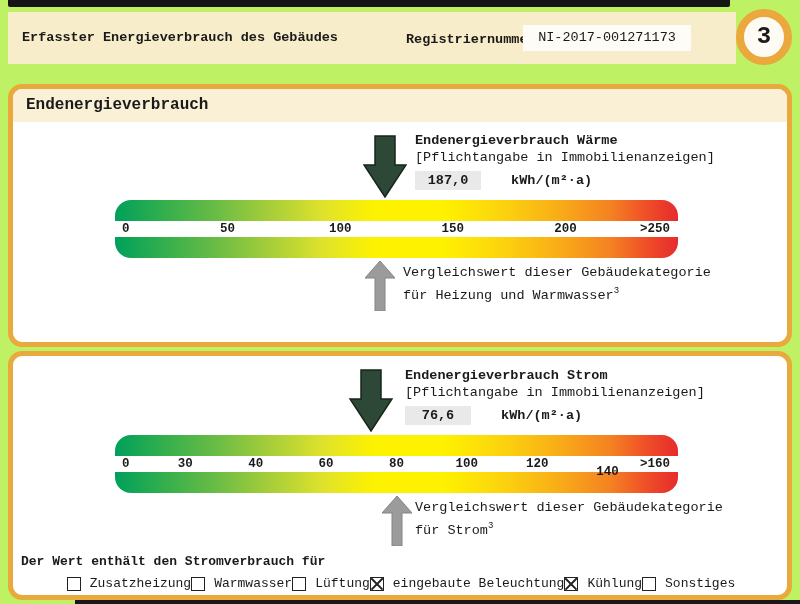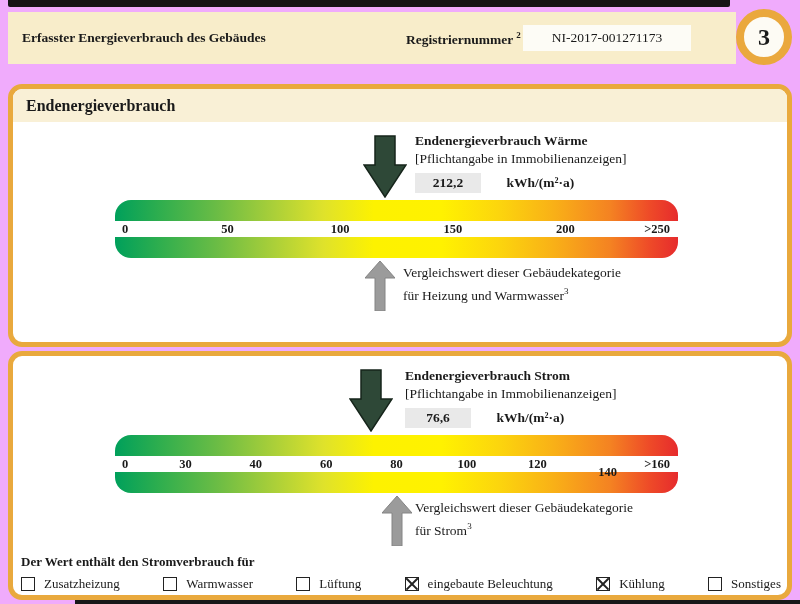--- a/index.html
+++ b/index.html
@@ -1,18 +1,18 @@
 <!DOCTYPE html>
 <html><head>
 <meta charset="utf-8">
 <style>
   html,body { margin:0; padding:0; background:#ffffff; }
   .page {
-    position:relative; width:800px; height:604px; background:#f0abfc;
-    font-family:Liberation Serif, serif; color:#1a1a1a; overflow:hidden;
+    position:relative; width:800px; height:604px; background:#bef264;
+    font-family:Liberation Mono, monospace; color:#1a1a1a; overflow:hidden;
   }
   sup { font-size:9px; }
 
   
   .scan-strip-top { position:absolute; left:8px; top:0; width:722px; height:7px; background:#141414; border-radius:0 0 2px 2px; }
   .scan-strip-bottom { position:absolute; left:75px; right:0; bottom:0; height:4px; background:#181818; z-index:6; }
 
   
   .header-bar { position:absolute; left:8px; top:12px; width:728px; height:52px; background:#f8edca; }
   .header-title { position:absolute; left:14px; top:18px; font-weight:bold; font-size:13.5px; }
@@ -63,21 +63,21 @@
   
   .cb-item { display:inline-flex; align-items:center; white-space:nowrap; cursor:default; }
   .cb-box { position:relative; display:inline-block; width:12px; height:12px; border:1.4px solid #222; margin-right:9px; flex:none; }
   .cb-box.checked::before, .cb-box.checked::after { content:""; position:absolute; left:-2px; top:5px; width:16px; height:1.6px; background:#222; }
   .cb-box.checked::before { transform:rotate(45deg); }
   .cb-box.checked::after  { transform:rotate(-45deg); }
   .cb-label { font-size:13px; }
 
   .warmwasser-cb { position:absolute; left:8px; top:226px; }
   .footer-label { position:absolute; left:8px; top:198px; font-weight:bold; font-size:13px; }
-  .footer-row { position:absolute; left:8px; top:220px; width:760px; display:flex; justify-content:space-between; align-items:center; }
+  .footer-row { position:absolute; left:8px; top:220px; width:760px; display:flex; justify-content:center; align-items:center; }
 </style>
 </head>
 <body>
 
 <div class="page">
 
   <div class="scan-strip-top"></div>
 
   <div class="header-bar">
     <span class="header-title">Erfasster Energieverbrauch des Gebäudes</span>
@@ -106,21 +106,21 @@
       </svg>
       <svg class="arrow-up" viewBox="0 0 30 50" style="left: 47%;">
         <path d="M15 0 L30 17 H20 V50 H10 V17 H0 Z" fill="#9b9b9b" stroke="#848484" stroke-width="1"></path>
       </svg>
     </div>
 
     <div class="caption">
       <div class="chart-title">Endenergieverbrauch Wärme</div>
       <div class="chart-subtitle">[Pflichtangabe in Immobilienanzeigen]</div>
       <div class="value-row">
-        <span class="value-box">212,2</span>
+        <span class="value-box">187,0</span>
         <span class="unit">kWh/(m²·a)</span>
       </div>
     </div>
 
     <div class="comparison-caption">
       <span>Vergleichswert dieser Gebäudekategorie</span><br>
       <span>für Heizung und Warmwasser</span><sup>3</sup>
     </div>
 
   </div>

